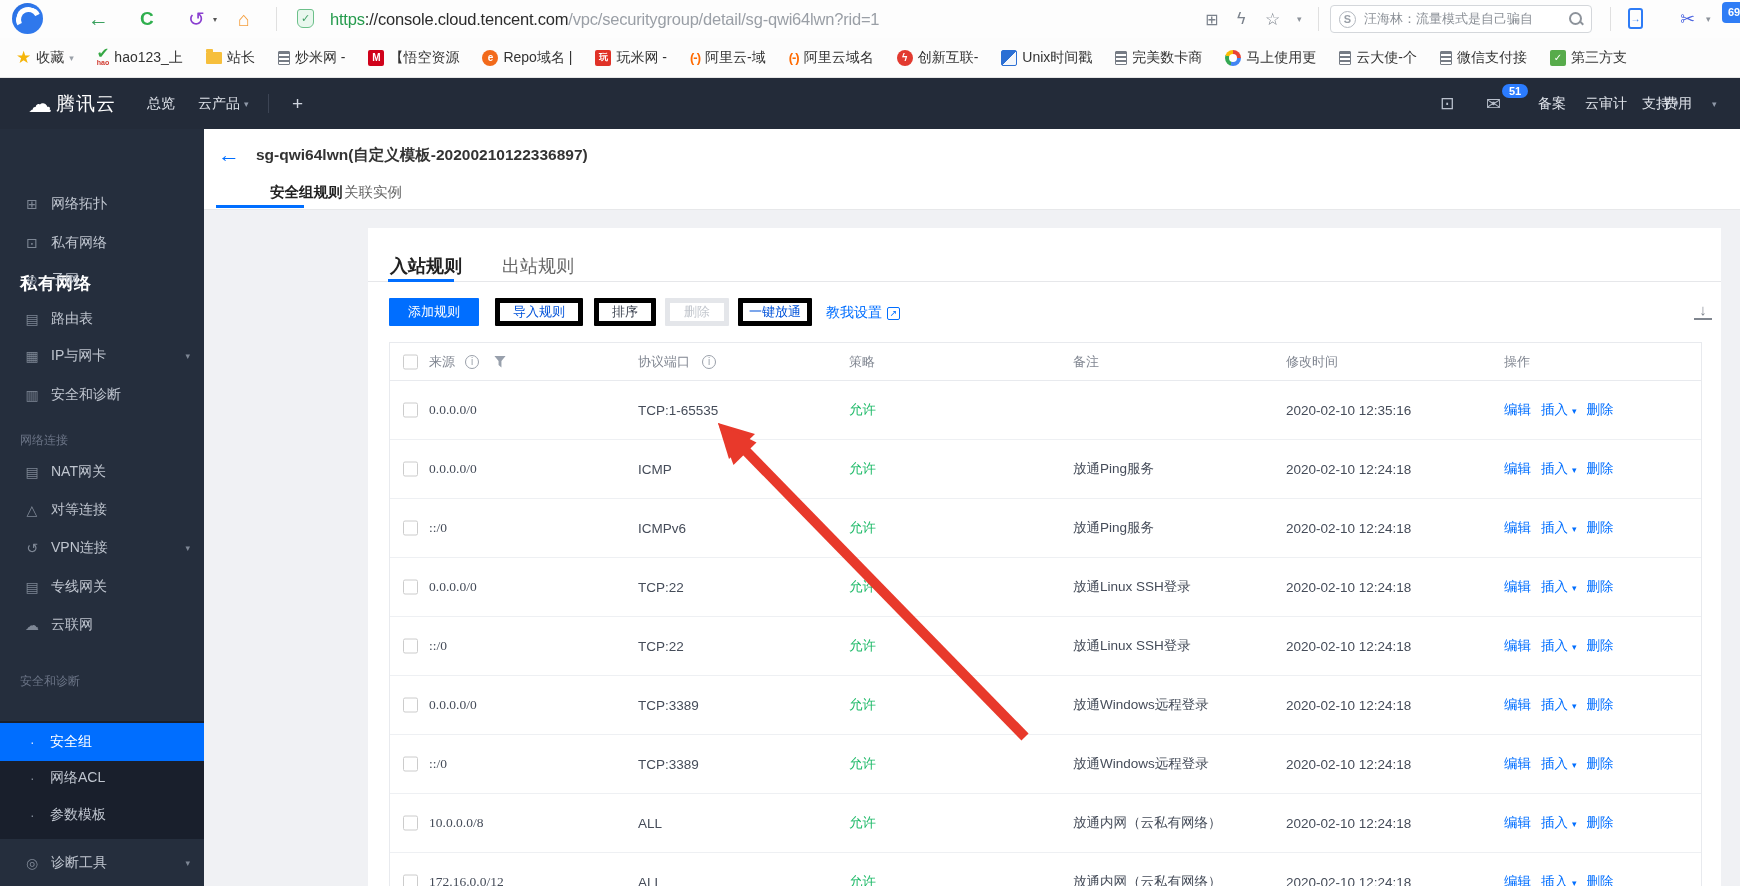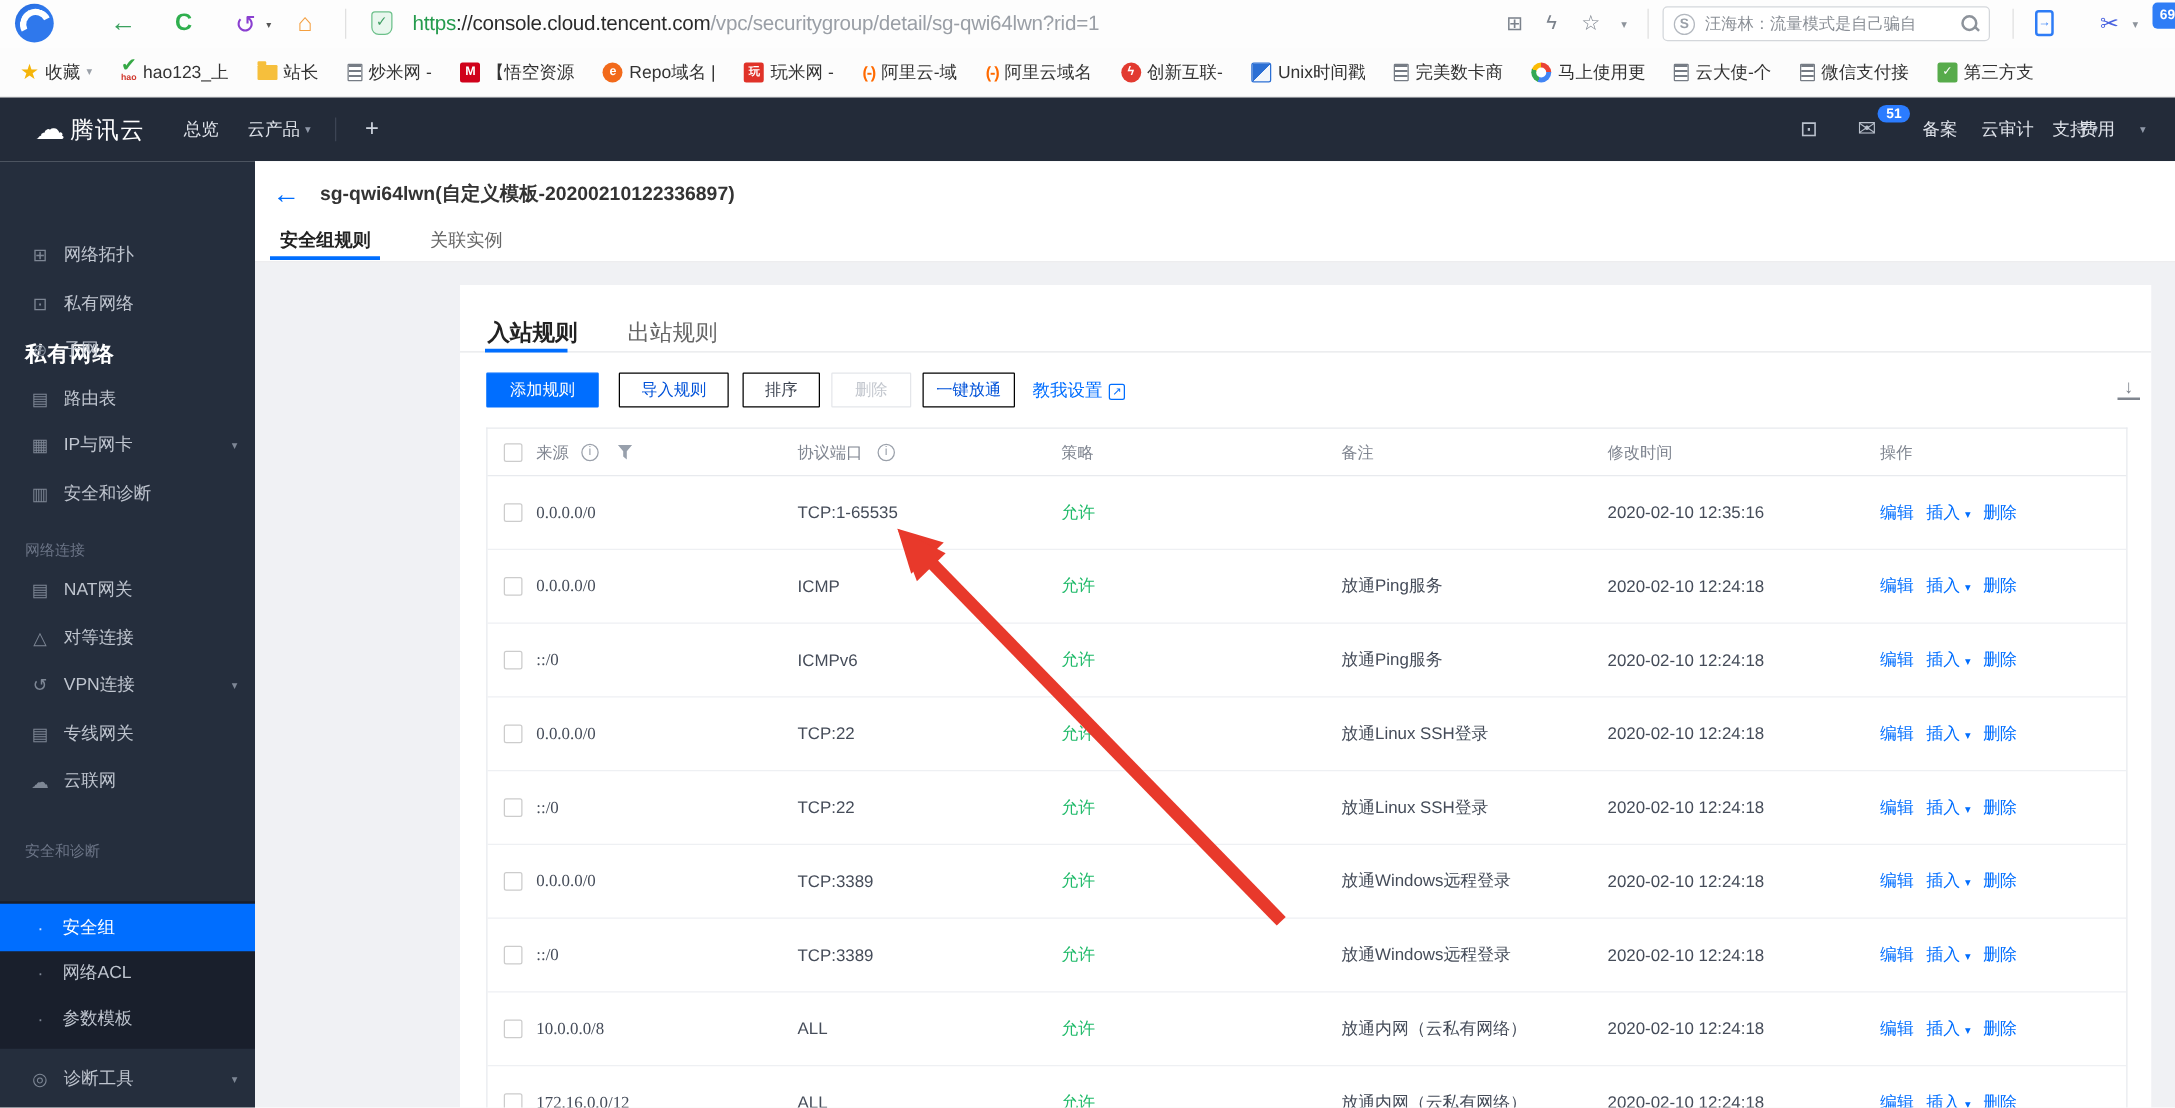--- a/index.html
+++ b/index.html
@@ -79,31 +79,31 @@
   .side-sel .side-dot { color:#cfe1ff; }
   .shield-ico { width:14px; height:15px; background:#7e8795; flex:0 0 14px;
                 clip-path:polygon(50% 0,100% 16%,100% 55%,50% 100%,0 55%,0 16%); }
 
   
   .content { position:absolute; left:204px; top:129px; width:1536px; height:757px; background:#f0f1f4; }
   .page-header { position:absolute; left:0; top:0; width:1536px; height:81px; background:#fff; border-bottom:1px solid #e7e8ea; }
   .back-arrow { position:absolute; left:14px; top:13px; font-size:22px; color:#006eff; font-weight:bold; cursor:pointer; }
   .page-title { position:absolute; left:52px; top:16px; font-size:15.5px; font-weight:bold; color:#333; }
   .ptab { position:absolute; top:54px; font-size:14.5px; color:#666; cursor:pointer; }
-  .ptab.active { color:#222; font-weight:bold; }
+  .ptab.active { color:#222; font-weight:bold;margin-left:46px; }
   .ptab-line { position:absolute; left:12px; top:76px; width:88px; height:3px; background:#006eff; }
 
   
   .card { position:absolute; left:164px; top:99px; width:1353px; height:658px; background:#fff; overflow:hidden; }
   .itab { position:absolute; top:26px; font-size:18px; color:#666; cursor:pointer; }
   .itab.active { color:#222; font-weight:bold; }
   .itab-border { position:absolute; left:0; top:53px; width:1353px; height:1px; background:#e6e7ea; }
   .itab-line { position:absolute; left:20px; top:51px; width:66px; height:3px; background:#006eff; }
 
-  .btn { position:absolute; top:70px; height:28px; border:1px solid #000000; background:#fff; font-size:13px;
+  .btn { position:absolute; top:70px; height:28px; border:5px solid #000000; background:#fff; font-size:13px;
          display:flex; align-items:center; justify-content:center; cursor:pointer; border-radius:1px; }
   .btn-primary { background:#006eff; border-color:#006eff; color:#fff; }
   .btn-blue { color:#0052d9; }
   .btn-dark { color:#3c4350; }
   .btn-disabled { color:#c3c7ce; border-color:#e4e6ea; cursor:default; }
   .help-link { position:absolute; left:458px; top:76px; font-size:14px; color:#006eff; display:flex; gap:5px; align-items:center; cursor:pointer; }
   .ext-ico { width:13px; height:13px; border:1.5px solid #006eff; border-radius:2px; font-size:9px; line-height:10px; text-align:center; color:#006eff; }
   .dl-ico { position:absolute; left:1326px; top:74px; width:18px; text-align:center; color:#80868f; font-size:15px;
             border-bottom:2px solid #80868f; line-height:16px; cursor:pointer; }
 

